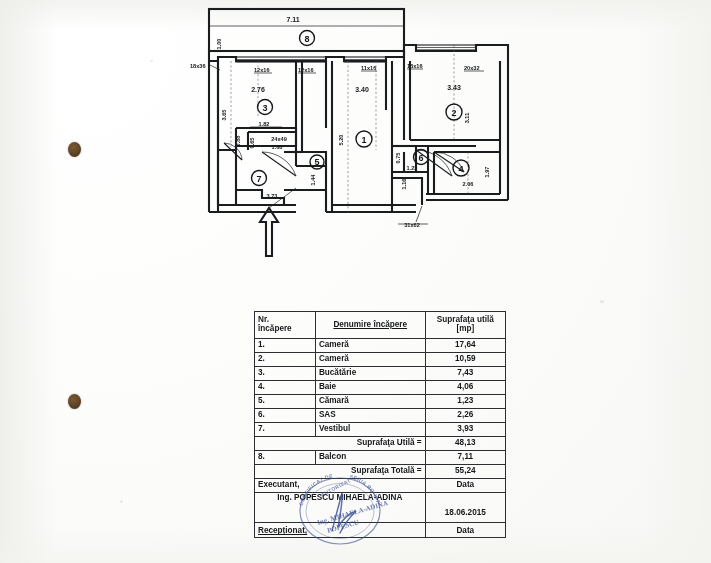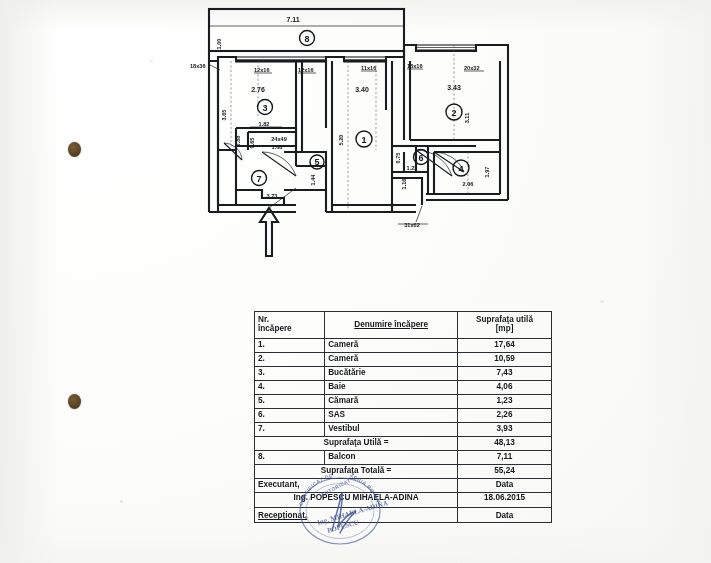--- a/index.html
+++ b/index.html
@@ -60,21 +60,21 @@
     position: absolute;
     left: 176px; top: 0px;
     width: 370px; height: 280px;
   }
   #floorplan svg { display: block; }
 
   
   #room-table {
     position: absolute;
     left: 254px; top: 311px;
-    width: 298px;
+    width: 252px;
     border-collapse: collapse;
     font-size: 8.2px;
     color: #15171a;
   }
   #room-table td, #room-table th {
     border: 1px solid #2b2f33;
     padding: 0px 3px;
     height: 13px;
     line-height: 1.05;
     font-weight: bold;
@@ -86,21 +86,21 @@
     text-align: center;
     vertical-align: middle;
   }
   th.col-nr { width: 58px; text-align: left; padding-left: 4px; }
   th.col-den { width: 116px; text-decoration: underline; }
   th.col-supr { width: 80px; }
   td.c-nr { text-align: left; padding-left: 4px; }
   td.c-den { text-align: left; padding-left: 6px; }
   td.c-val { text-align: center; }
   td.c-total { text-align: center; font-weight: bold; }
-  tr.row-sum td.c-label { text-align: center; }
+  tr.row-sum td.c-label { text-align: right; }
   td.c-exec { text-align: left; padding-left: 2px; }
   td.c-name { text-align: center; }
   .tall-sign { height: 54px; }
   .tall-recep { height: 26px; }
 
   
   #seal {
     position: absolute;
     left: 288px; top: 471px;
     width: 104px; height: 74px;
@@ -393,21 +393,21 @@
       <tr class="row-sum">
         <td class="c-label" colspan="2">Suprafaţa Totală =</td>
         <td class="c-total">55,24</td>
       </tr>
       <tr>
         <td class="c-exec" colspan="2">Executant,</td>
         <td class="c-total">Data</td>
       </tr>
       <tr>
         <td class="c-name tall-sign" colspan="2" style="vertical-align:top;padding-top:1px;">Ing. POPESCU MIHAELA-ADINA</td>
-        <td class="c-total tall-sign" style="vertical-align:top;padding-top:1px;">18.06.2015</td>
+        <td class="c-total tall-sign" style="vertical-align:top;padding-top:16px;">18.06.2015</td>
       </tr>
       <tr>
         <td class="c-label tall-recep" colspan="2" style="vertical-align:bottom;padding-bottom:1px;text-decoration:underline;">Recepţionat,</td>
         <td class="c-total tall-recep" style="vertical-align:bottom;padding-bottom:1px;">Data</td>
       </tr>
     </tbody>
   </table>
 
   <div id="seal">
     <svg width="104" height="74" viewBox="0 0 104 74" xmlns="http://www.w3.org/2000/svg">

